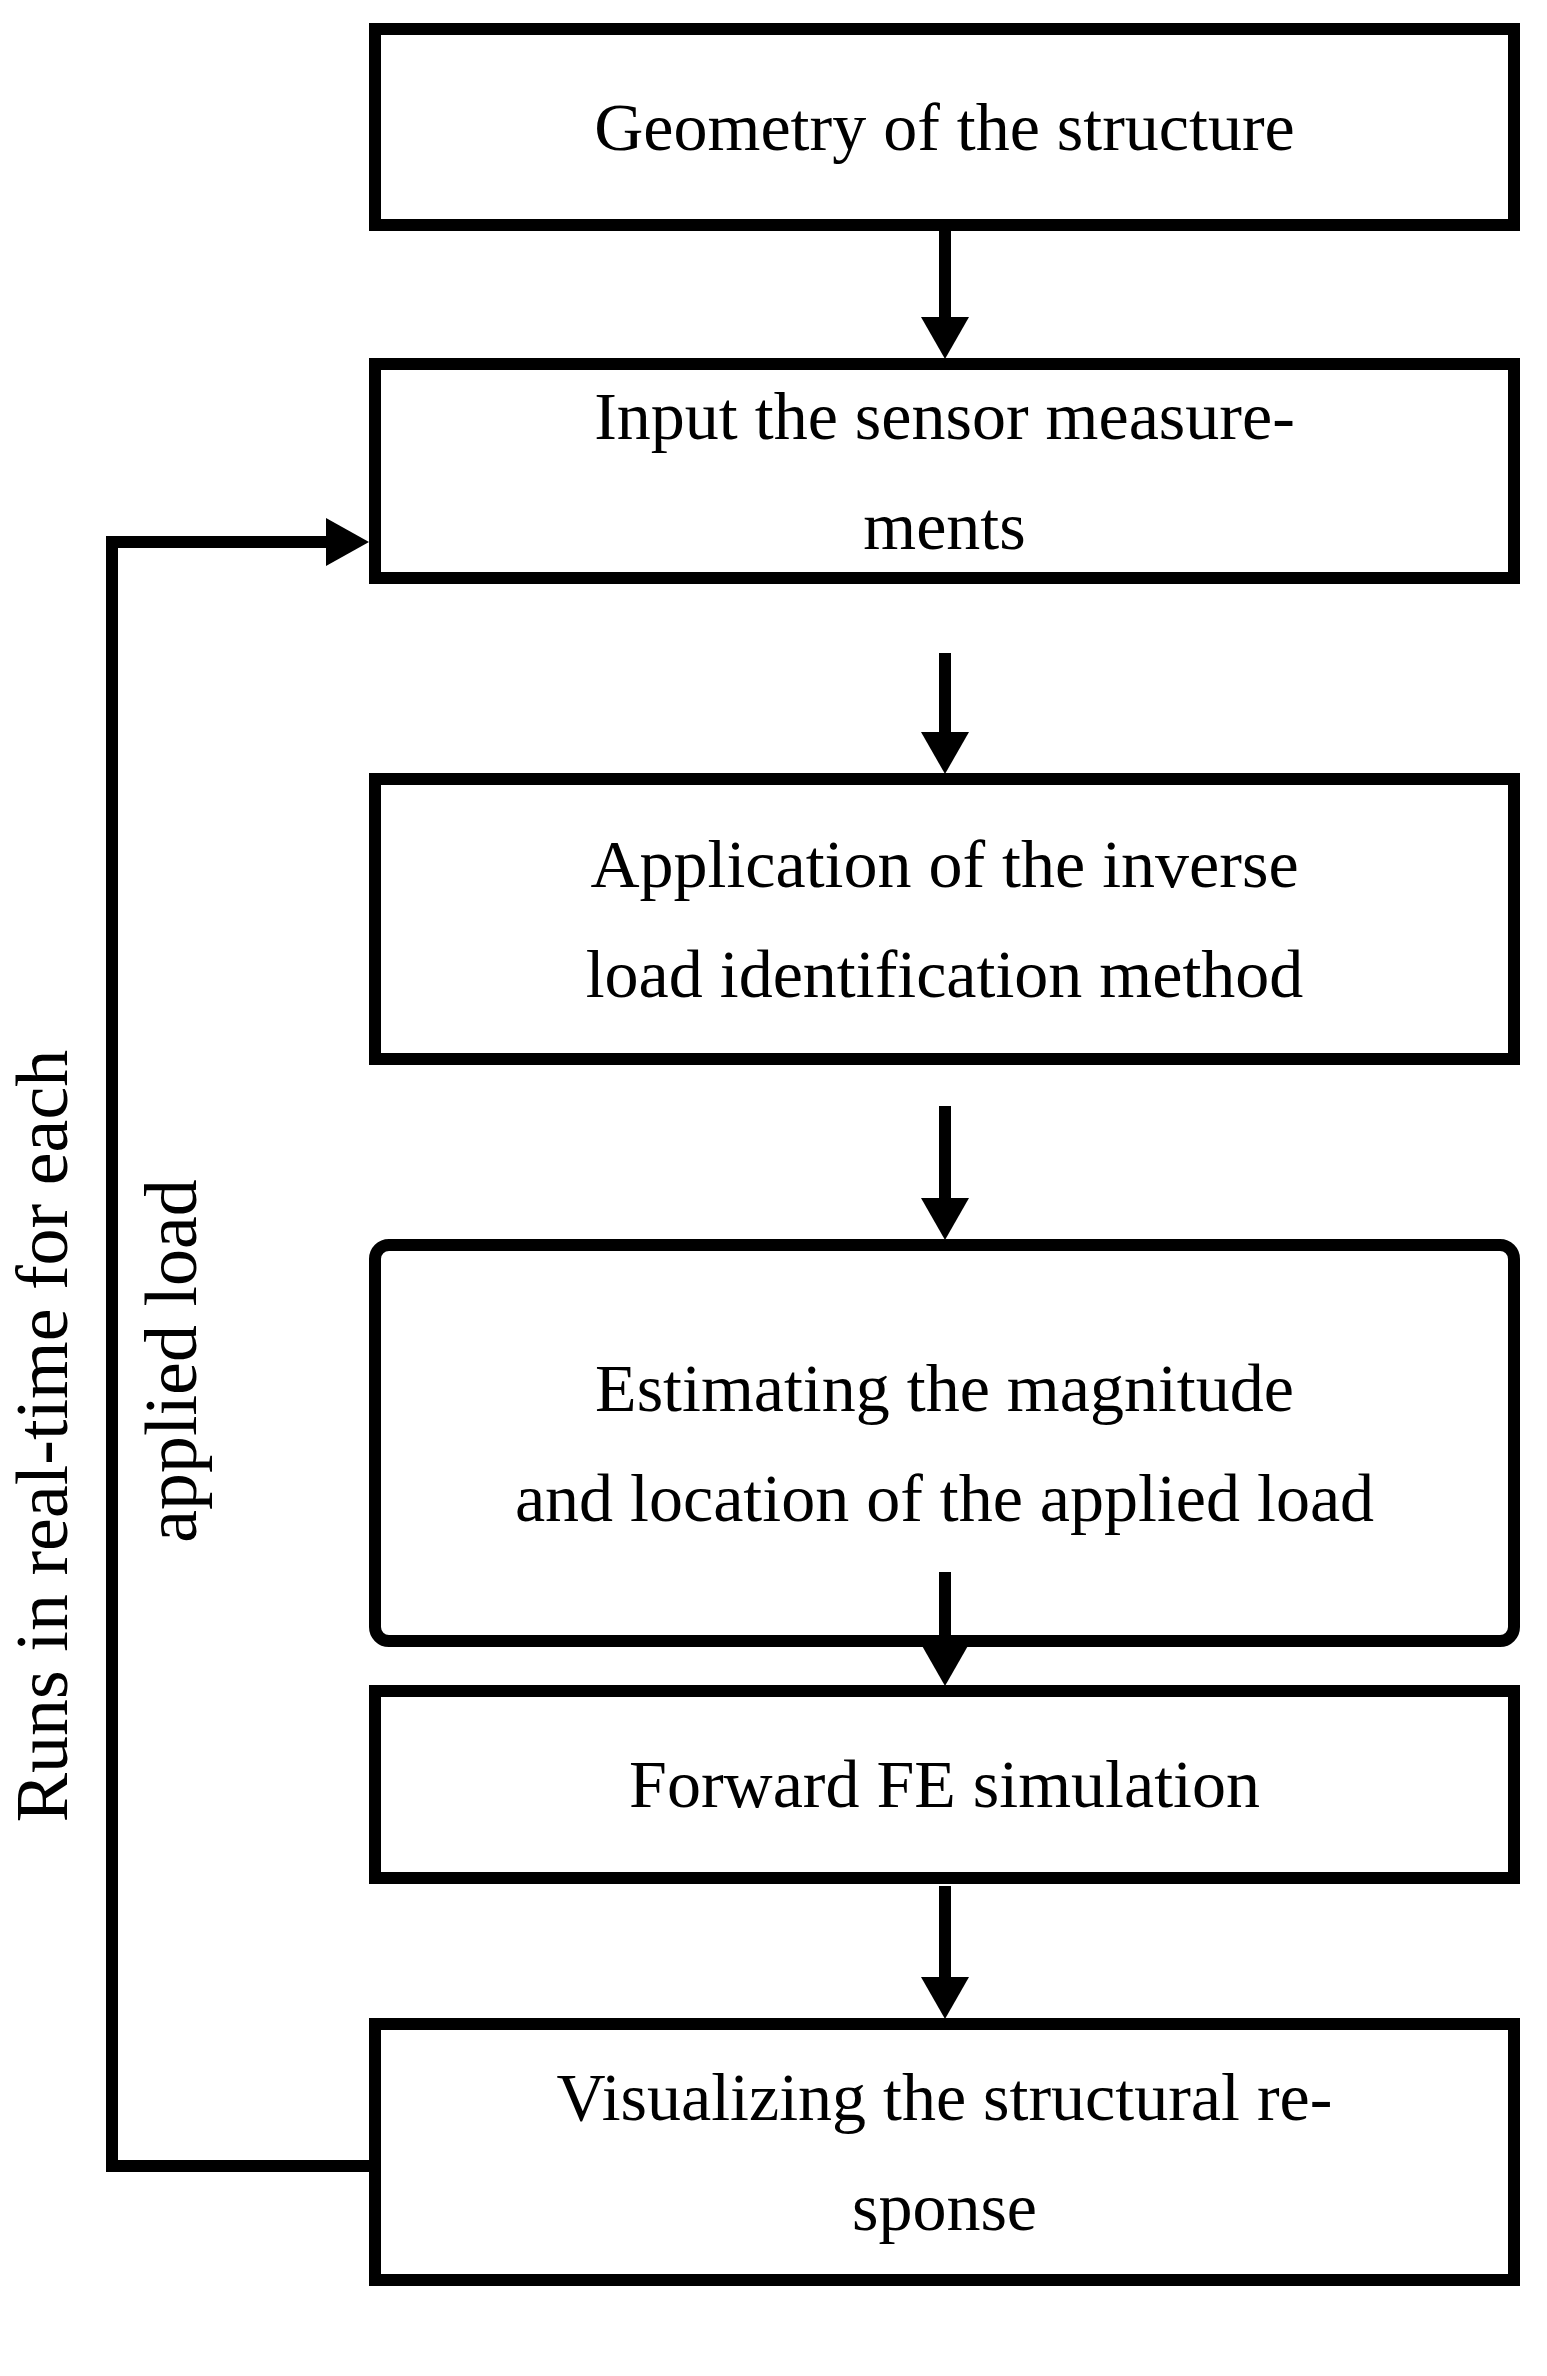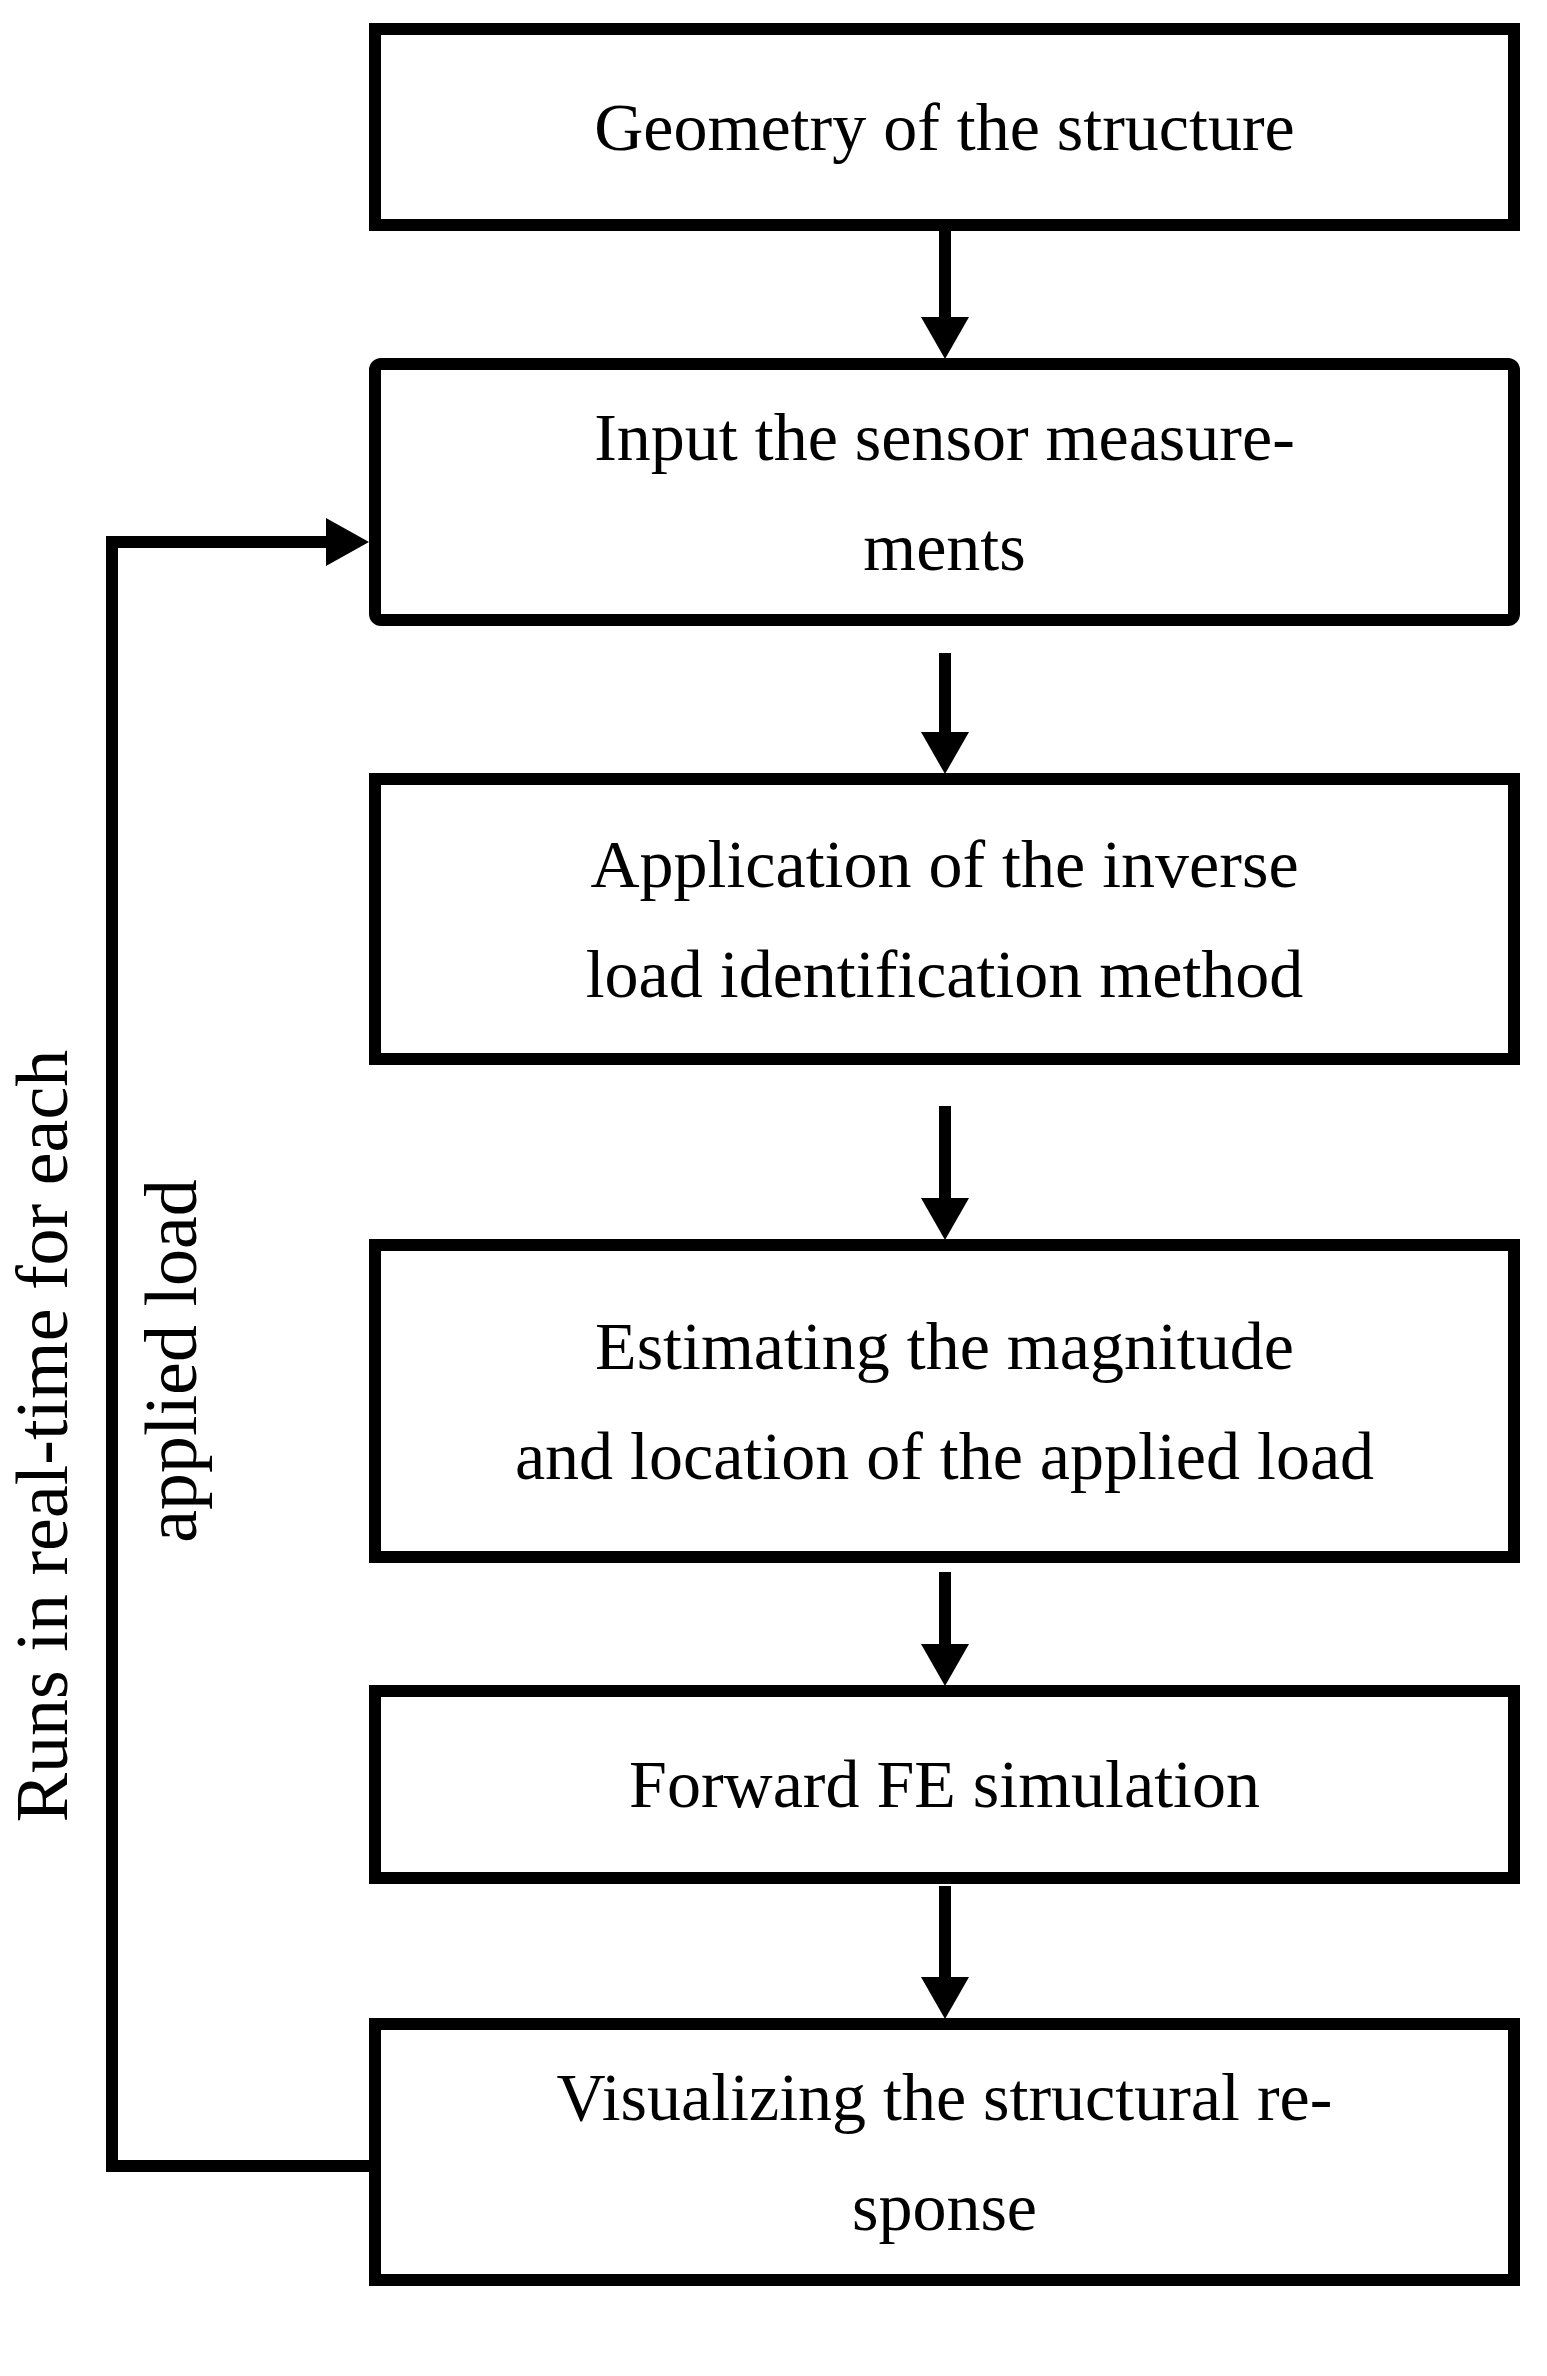--- a/index.html
+++ b/index.html
@@ -24,23 +24,23 @@
     background: #ffffff;
     display: flex;
     align-items: center;
     justify-content: center;
     text-align: center;
     font-size: 68px;
     line-height: 1.62;
     white-space: pre-line;
   }
   .box-1 { top: 23px;   height: 208px; }
-  .box-2 { top: 358px;  height: 268px; border-radius: 12px; }
+  .box-2 { top: 358px;  height: 226px; }
   .box-3 { top: 773px;  height: 292px; }
-  .box-4 { top: 1239px; height: 324px; }
+  .box-4 { top: 1239px; height: 408px; border-radius: 20px; }
   .box-5 { top: 1685px; height: 199px; text-align: right; }
   .box-6 { top: 2018px; height: 268px; }
 
   .v-arrow-stem {
     position: absolute;
     left: 939px;
     width: 12px;
     background: #000000;
   }
   .v-arrow-head {

